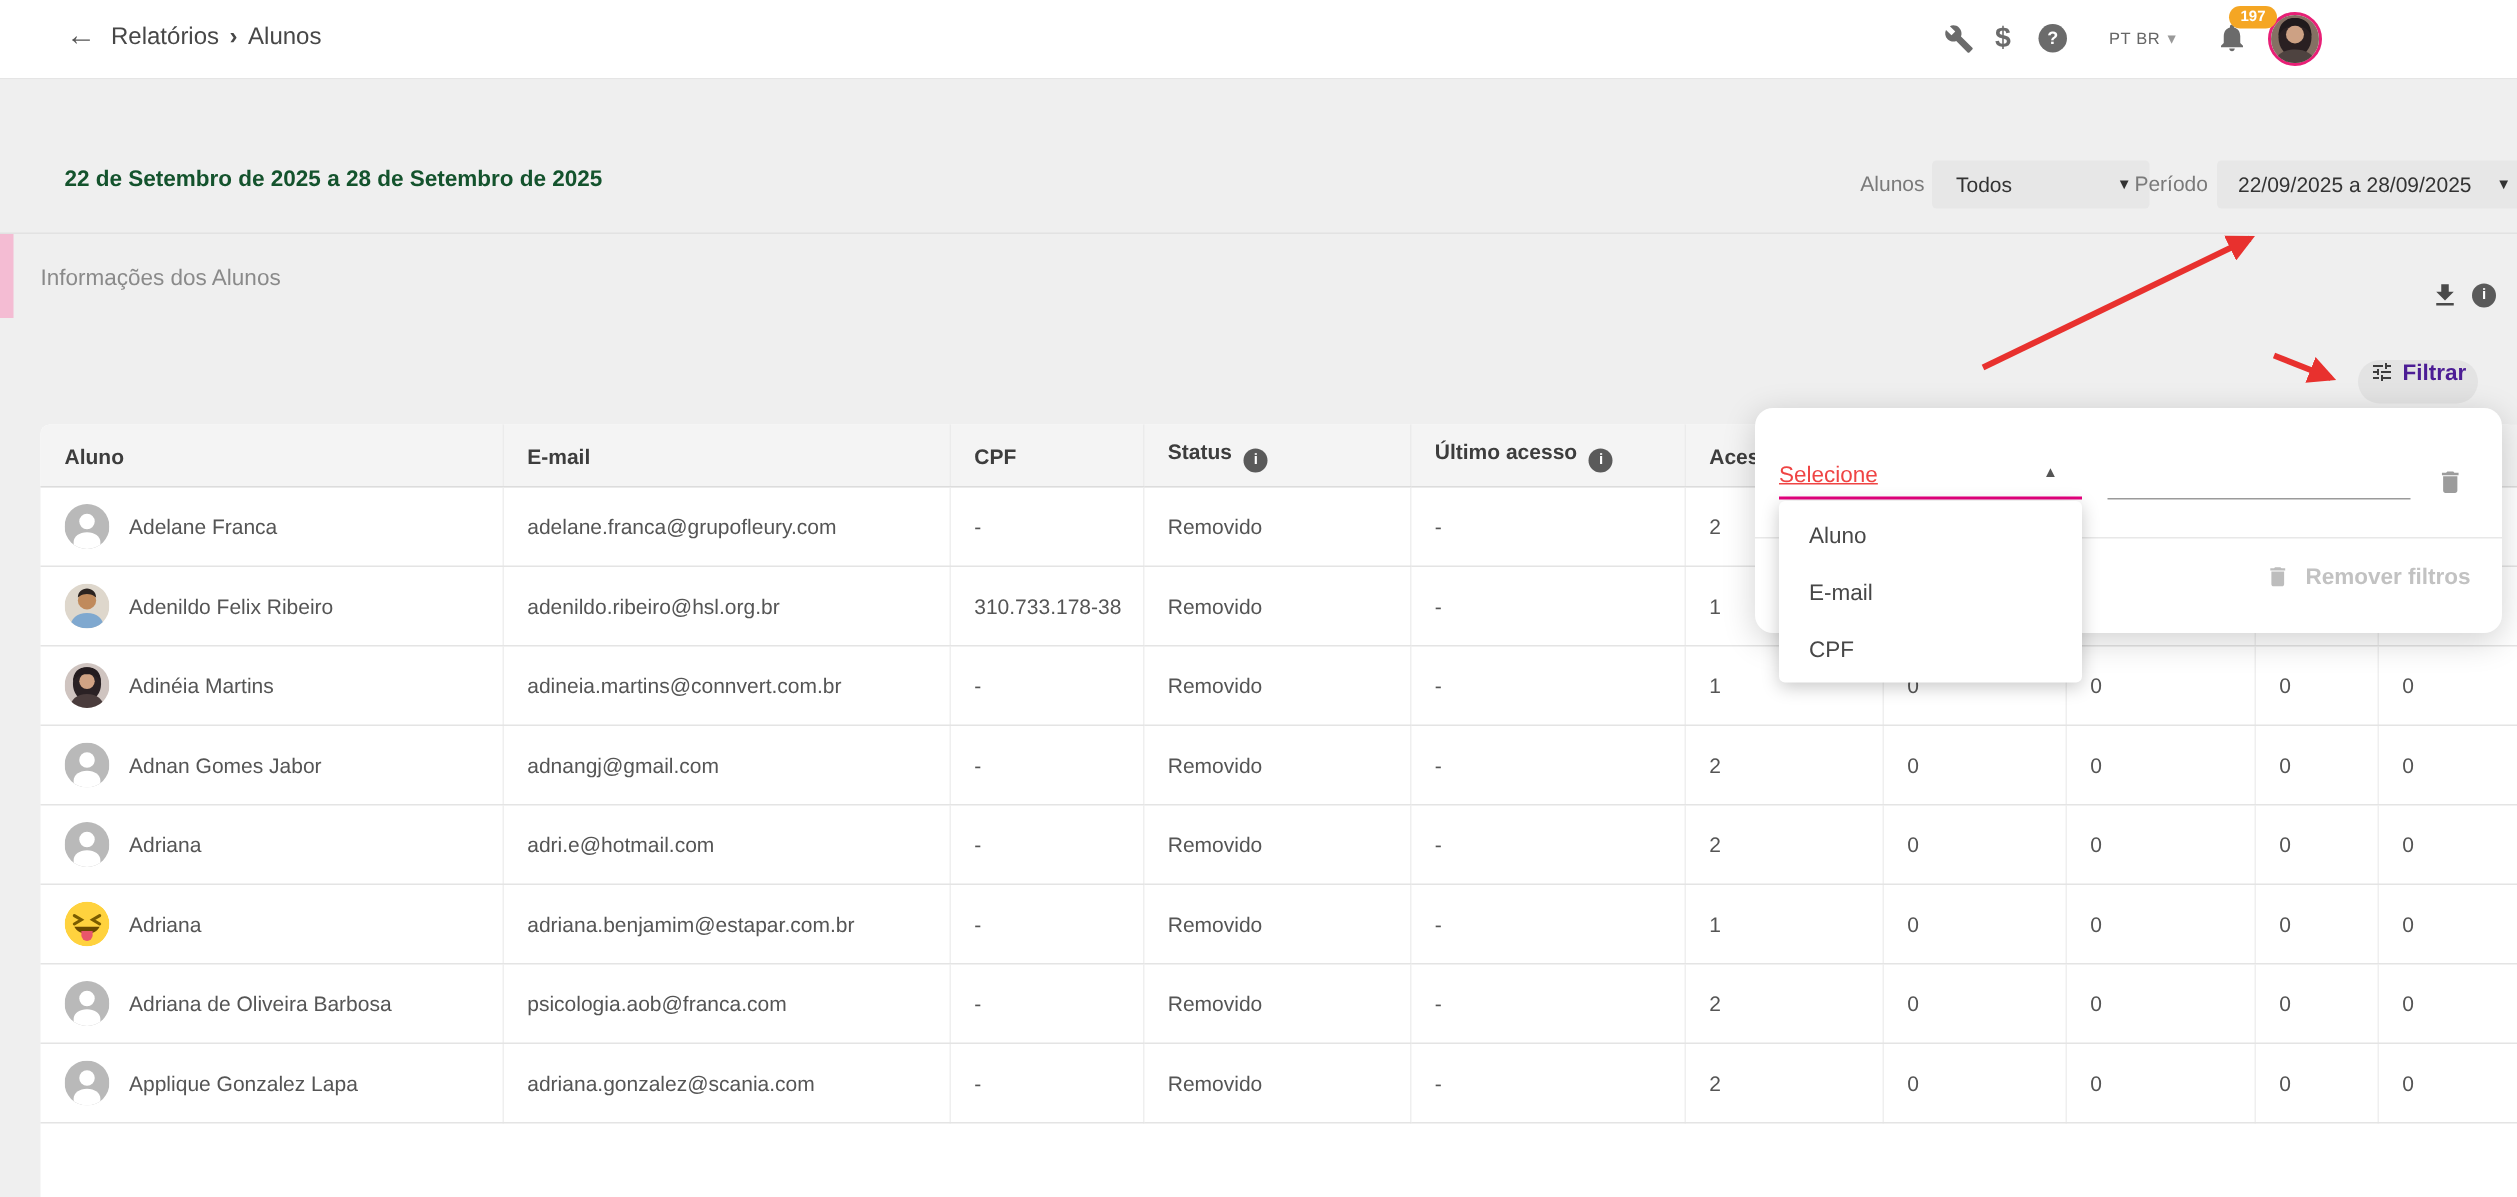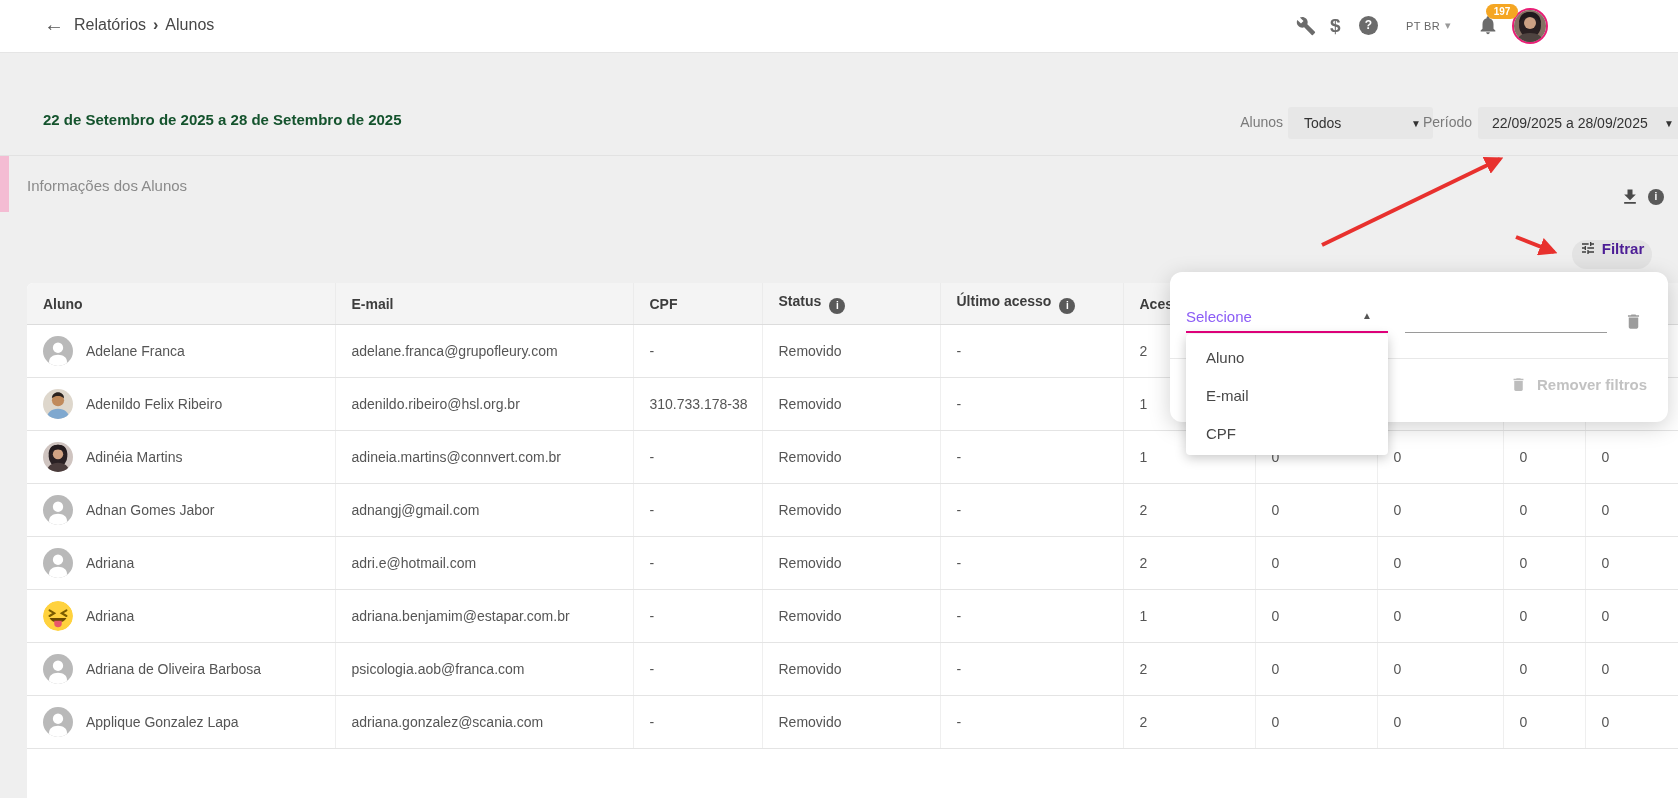--- a/index.html
+++ b/index.html
@@ -66,21 +66,21 @@
   table.grid th:last-child,table.grid td:last-child{border-right:none;}
   td.namecell{padding-left:10px;}
   td.numcell,th.numcell{padding-left:12px;color:#666;}
   .namewrap{display:flex;align-items:center;gap:13px;}
   .avatar{width:30px;height:30px;border-radius:50%;overflow:hidden;flex:0 0 30px;}
   .hinfo{margin-left:8px;vertical-align:-3px;}
 
   
   .popup{position:absolute;left:1170px;top:272px;width:498px;height:150px;background:#fff;border-radius:12px;
     box-shadow:0 5px 22px rgba(0,0,0,.18);z-index:6;}
-  .popup .sel-label{position:absolute;left:16px;top:36px;font-size:15px;color:#8b5cf6;cursor:pointer;}
+  .popup .sel-label{position:absolute;left:16px;top:36px;font-size:15px;color:#ef4444;cursor:pointer;text-decoration:underline;}
   .popup .sel-caret{position:absolute;left:192px;top:38px;font-size:10px;color:#555;}
   .popup .sel-underline{position:absolute;left:16px;top:59px;width:202px;height:2px;background:#e6007e;}
   .popup .val-underline{position:absolute;left:235px;top:60px;width:202px;height:1px;background:#9a9a9a;cursor:text;}
   .popup .trash1{position:absolute;left:454px;top:40px;width:19px;height:19px;color:#9c9c9c;cursor:pointer;}
   .popup .divider{position:absolute;left:0;top:86px;width:498px;height:1px;background:#e8e8e8;}
   .popup .footer{position:absolute;right:21px;top:104px;display:flex;align-items:center;gap:10px;
     color:#c2c2c2;font-size:15px;font-weight:700;cursor:default;}
   .popup .footer svg{width:17px;height:17px;color:#bdbdbd;}
 
   .menu{position:absolute;left:1186px;top:334px;width:202px;height:121px;background:#fff;border-radius:4px;

